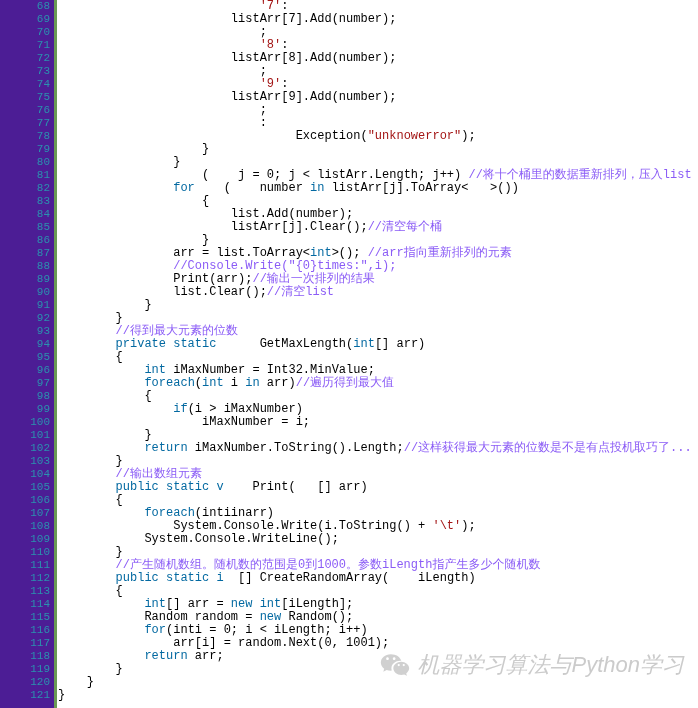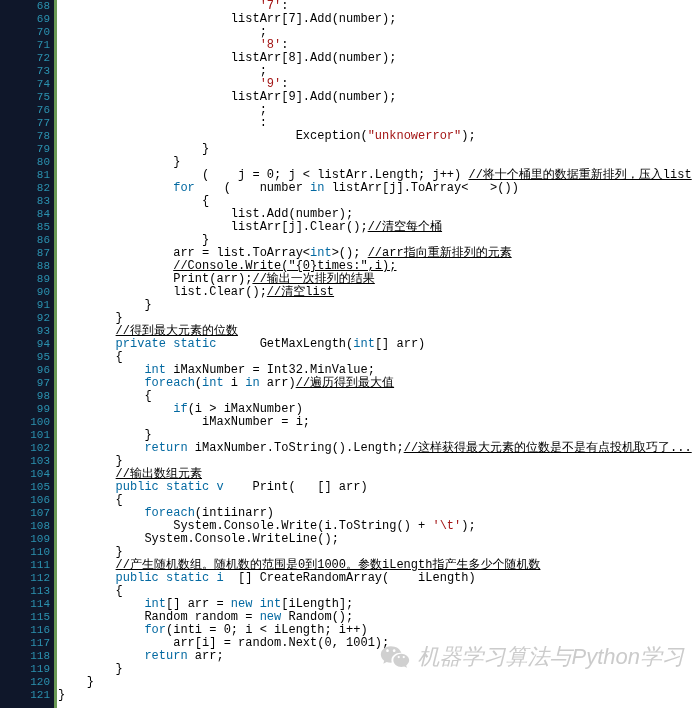--- a/index.html
+++ b/index.html
@@ -12,44 +12,44 @@
     width: 698px;
     height: 708px;
     overflow: hidden;
     position: relative;
   }
   .code-container {
     display: flex;
     height: 100%;
   }
   .gutter {
-    background: #0f172a;
+    background: #4c1d95;
     color: #2b91af;
     text-align: right;
     padding: 0 4px 0 0;
     white-space: pre;
     line-height: 13px;
     font-size: 11px;
     border-right: 3.5px solid #6a9955;
     min-width: 50px;
   }
   .code-area {
     white-space: pre;
     line-height: 13px;
     padding-left: 1px;
     overflow: hidden;
   }
   .k { color: #0369a1; }
-  .c { color: #000000; text-decoration: underline; }
+  .c { color: #8b5cf6; }
   .s { color: #a31515; }
   .n { color: #000000; }
   .watermark {
     position: absolute;
     right: 14px;
-    bottom: 36px;
+    bottom: 28px;
     display: flex;
     align-items: center;
     gap: 8px;
     color: rgba(200,200,200,0.95);
     font-family: "Microsoft YaHei", sans-serif;
     font-size: 22px;
     font-style: italic;
     font-weight: 400;
     pointer-events: none;
   }

